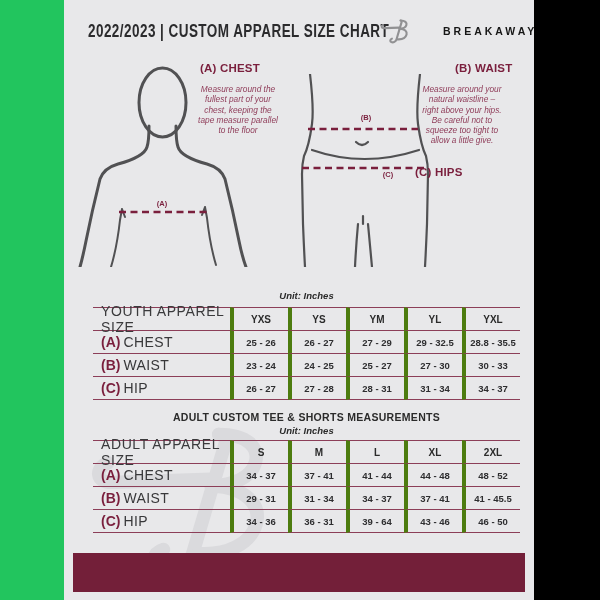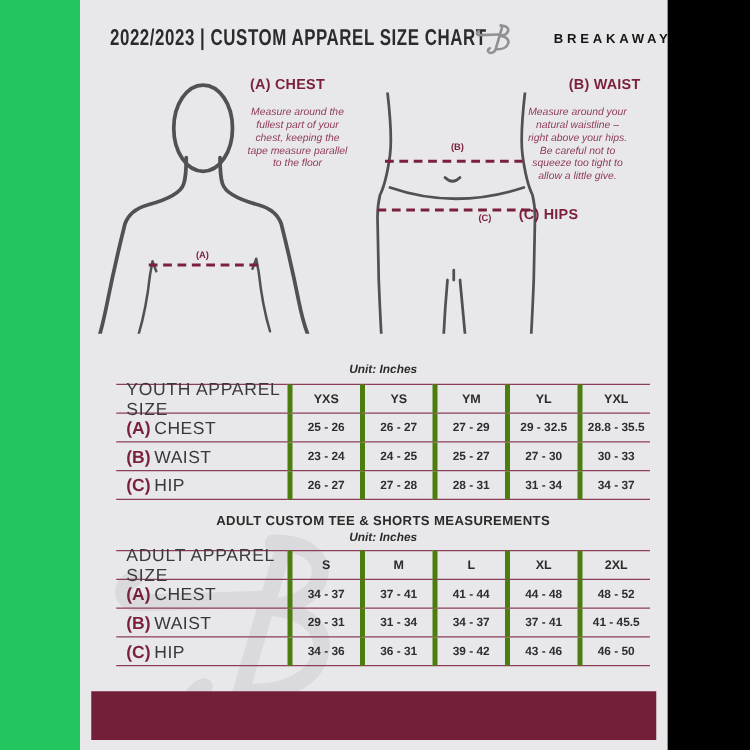--- a/index.html
+++ b/index.html
@@ -186,20 +186,20 @@
       <div class="cell vline">34 - 37</div>
       <div class="cell vline">37 - 41</div>
       <div class="cell vline">41 - 45.5</div>
 
       <div class="cell rowlab">
         <span class="key">(C)</span>
         <span class="lab">HIP</span>
       </div>
       <div class="cell vline">34 - 36</div>
       <div class="cell vline">36 - 31</div>
-      <div class="cell vline">39 - 42</div>
+      <div class="cell vline">39 - 64</div>
       <div class="cell vline">43 - 46</div>
       <div class="cell vline">46 - 50</div>
     </div>
 
     <div class="abs bottom-bar"></div>
   </div>
 </div>
 
 </body></html>

